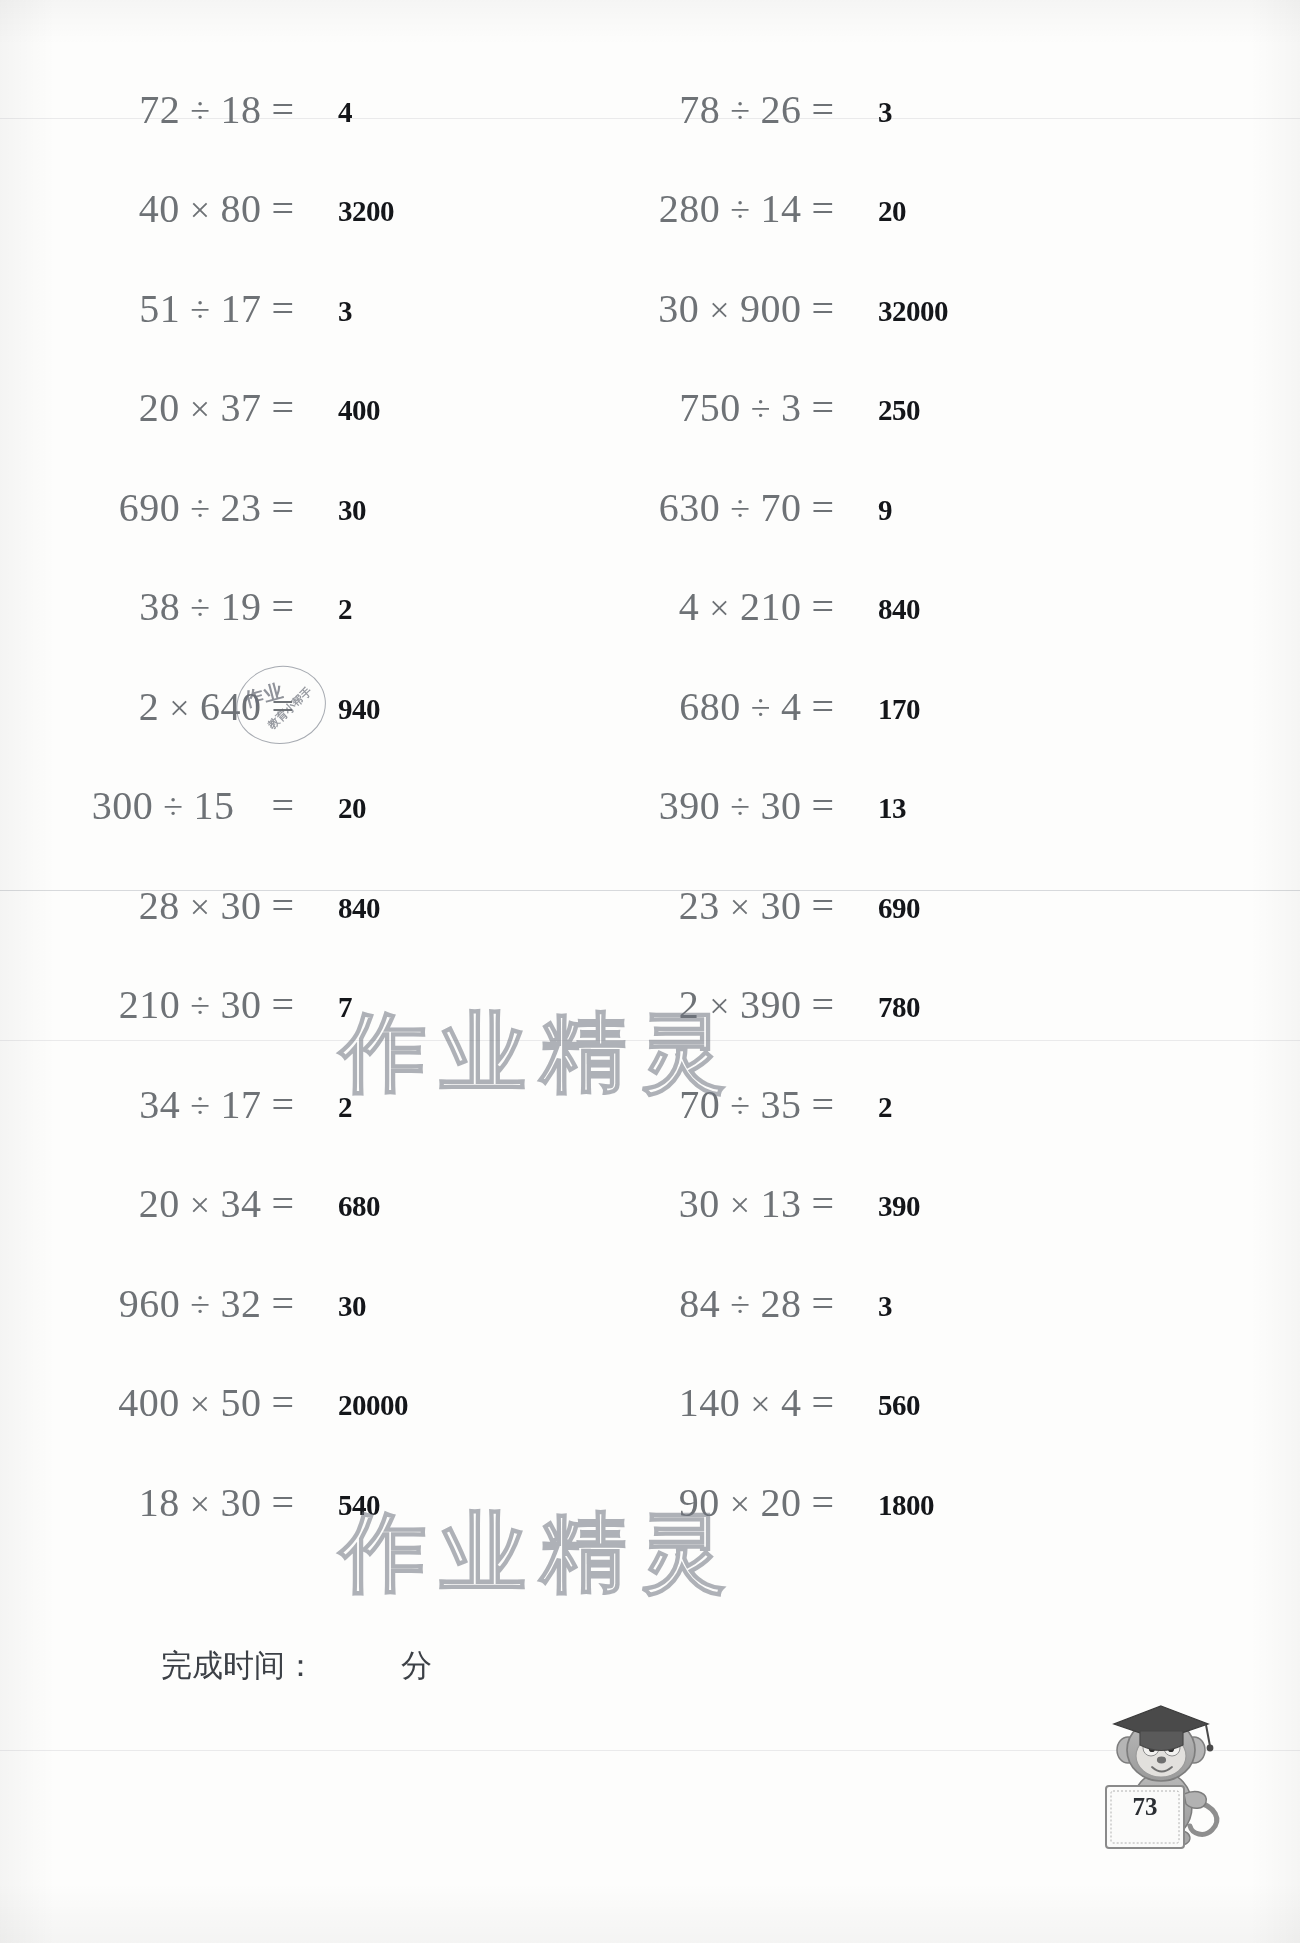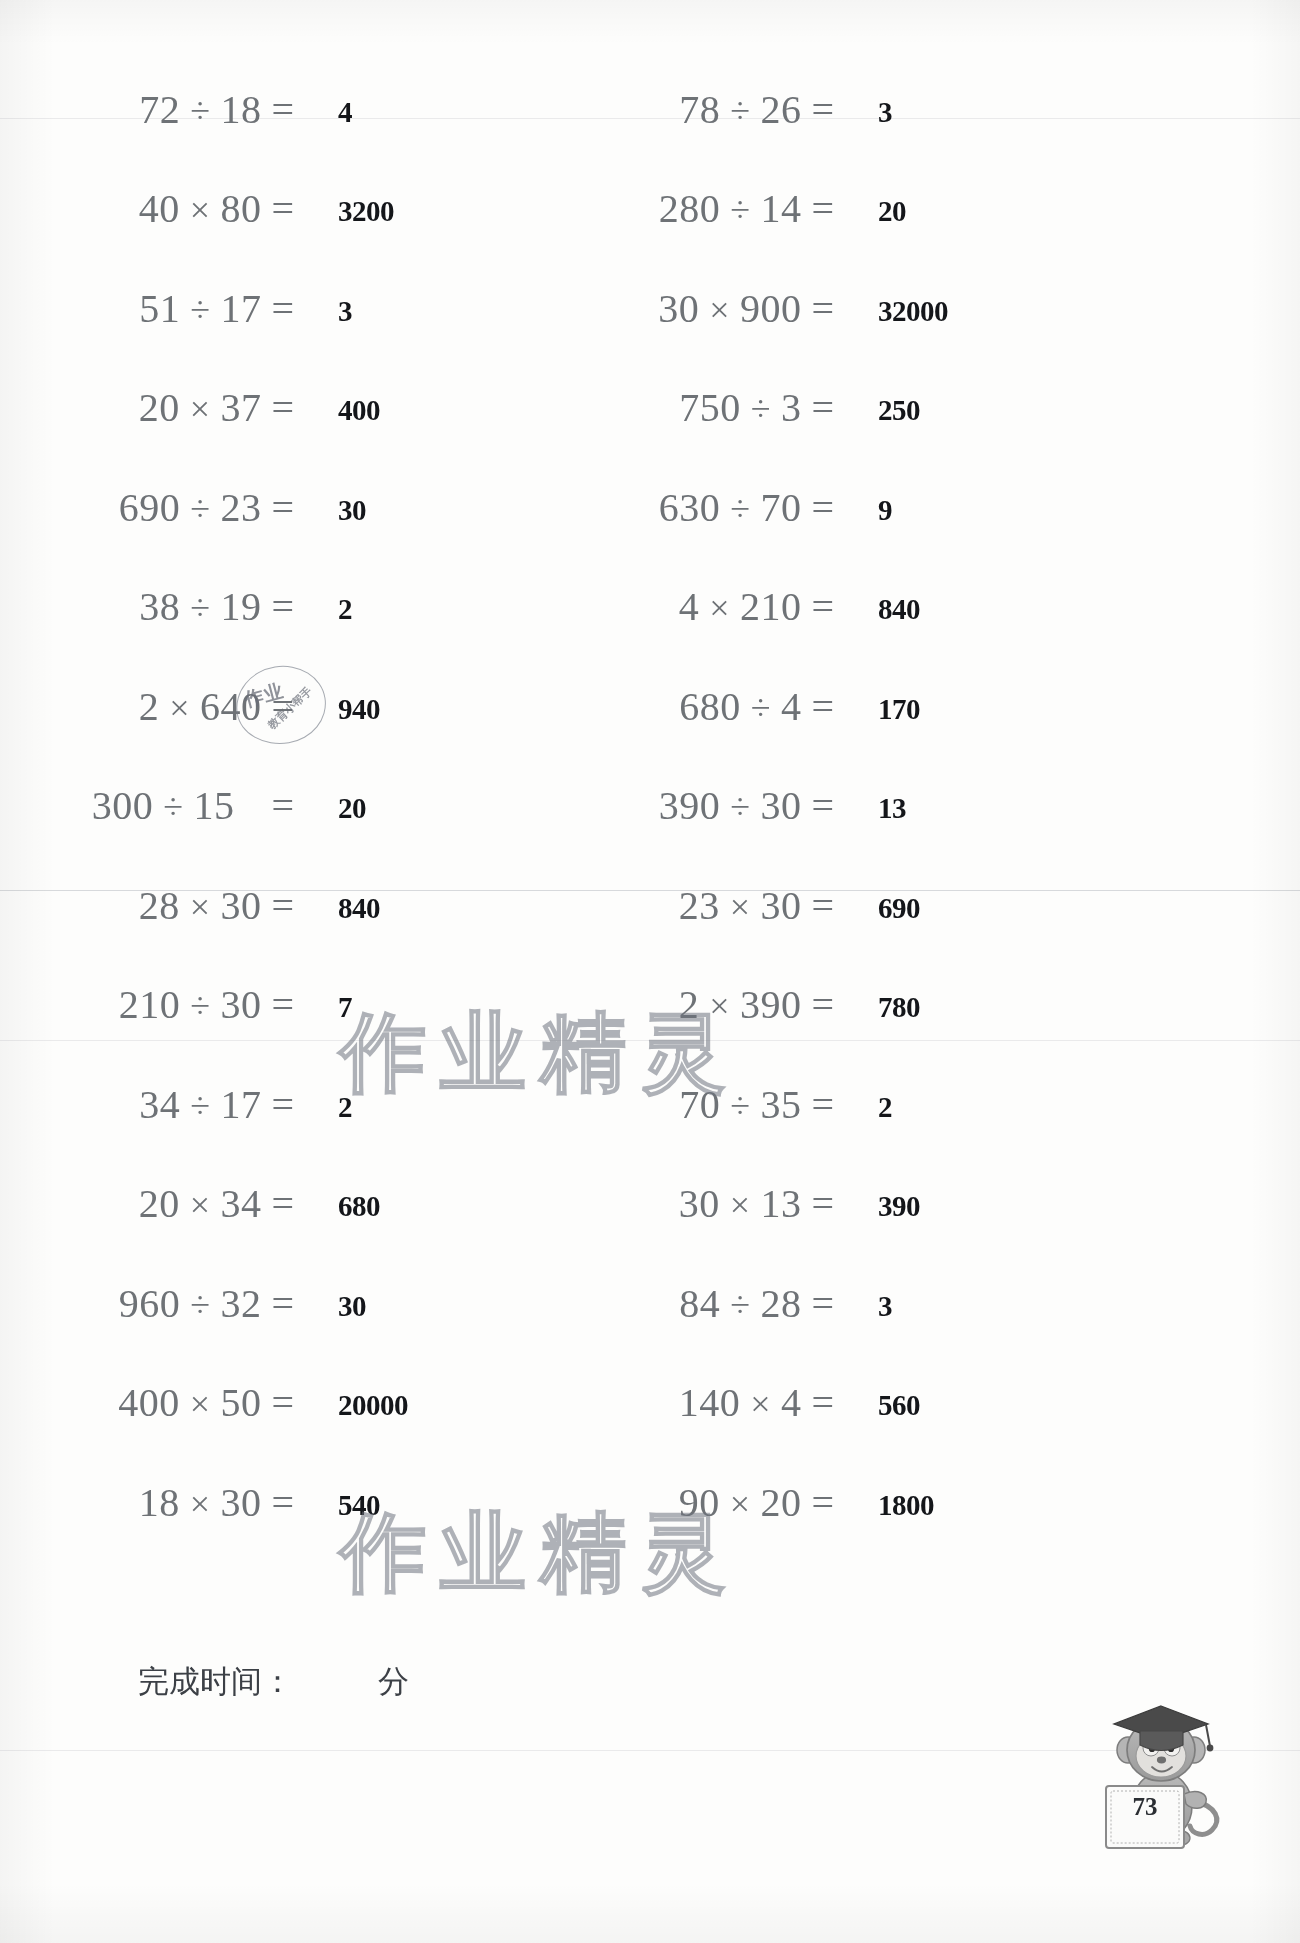--- a/index.html
+++ b/index.html
@@ -158,28 +158,29 @@
   
   #footer {
     position: absolute;
     left: 0;
     top: 1636px;
     width: 1300px;
     height: 60px;
   }
   .fitem {
     position: absolute;
-    top: 16px;
+    top: 0;
     height: 60px;
     display: flex;
     align-items: center;
     font-family: Liberation Sans, sans-serif;
     font-size: 31px;
     color: #3c4046;
     white-space: nowrap;
+    margin-left: 23px;
   }
   #f-time  { left: 138px; }
   #f-unit  { left: 378px; }
   #f-score { left: 592px; }
   .stars {
     margin-left: 2px;
     font-size: 31px;
     letter-spacing: 2px;
     color: #3c4046;
   }

